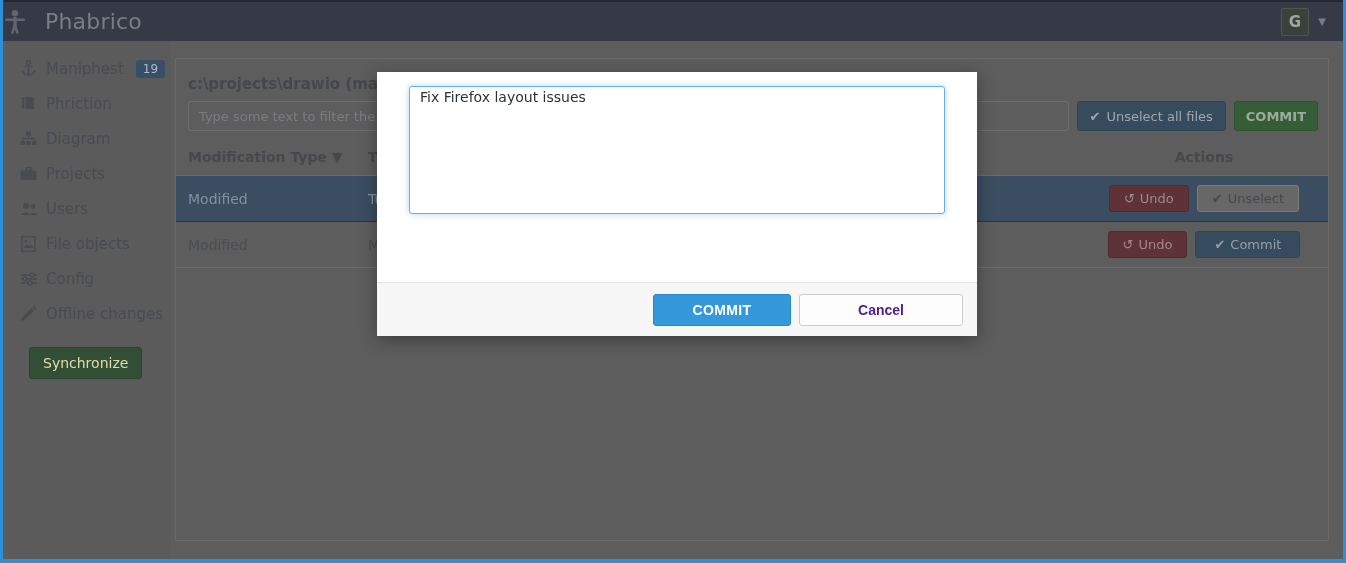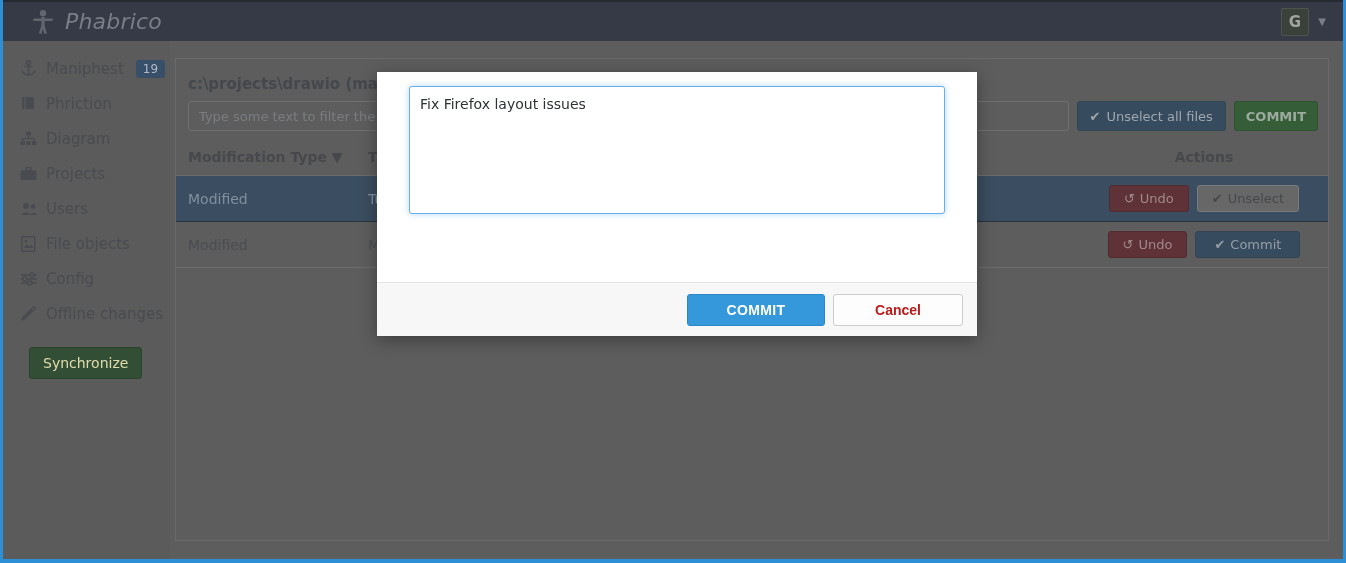--- a/index.html
+++ b/index.html
@@ -21,21 +21,21 @@
   }
 
   
   #header {
     position: absolute; left: 0; top: 0; width: 1340px; height: 41px;
     background: #3d4350;
     display: flex; align-items: center;
     border-top: 2px solid #2b2f38;
     z-index: 5;
   }
-  .brand { display: flex; align-items: center; gap: 10px; padding-left: 28px; font-style: italic; }
+  .brand { display: flex; align-items: center; gap: 18px; padding-left: 0; }
   .brand-icon { width: 24px; height: 26px; position: relative; }
   .brand-title {
     color: #8a8f99; font-size: 22px; letter-spacing: .2px;
     font-family: "DejaVu Sans", "Liberation Sans", sans-serif;
   }
   .header-right {
     margin-left: auto; display: flex; align-items: center; gap: 6px; padding-right: 14px;
   }
   .avatar-btn {
     width: 28px; height: 28px; border: 1px solid #5a6158; background: #424a44;
@@ -148,38 +148,38 @@
   }
   .modal-header {
     padding: 18px 20px 16px 20px; border-bottom: 1px solid #e5e5e5;
   }
   .modal-title { font-size: 19px; color: #33383f; }
   .modal-body { flex: 1; padding: 14px 32px 10px 32px; }
   .modal-body textarea {
     width: 100%; height: 128px; resize: none;
     border: 1px solid #66afe9; border-radius: 3px; outline: none;
     box-shadow: 0 0 6px rgba(102,175,233,0.5);
-    font-size: 14px; color: #2d3238; padding: 8px 10px;
+    font-size: 14px; color: #2d3238; padding: 1px 10px;
     font-family: "DejaVu Sans", "Liberation Sans", sans-serif;
     line-height: 18px;
   }
   .modal-footer {
     background: #f7f7f7; border-top: 1px solid #e5e5e5;
     padding: 10px 14px; display: flex; justify-content: flex-end; gap: 8px;
     align-items: center; height: 54px;
   }
   .btn-modal-commit {
     background: #3498db; border: 1px solid #2b87c6; color: #ffffff;
     font-size: 14px; font-weight: bold; letter-spacing: .4px;
     width: 138px; height: 32px; border-radius: 3px;
   }
   .btn-modal-cancel {
-    background: #fdfdfd; border: 1px solid #cccccc; color: #b91c1c;
+    background: #fdfdfd; border: 1px solid #cccccc; color: #4c1d95;
     font-size: 14px; font-weight: bold;
-    width: 130px; height: 32px; border-radius: 3px;
+    width: 164px; height: 32px; border-radius: 3px;
   }
 </style>
 </head>
 <body>
 
 <div id="page-frame">
 
   <div id="header">
     <div class="brand">
       <span class="brand-icon">

